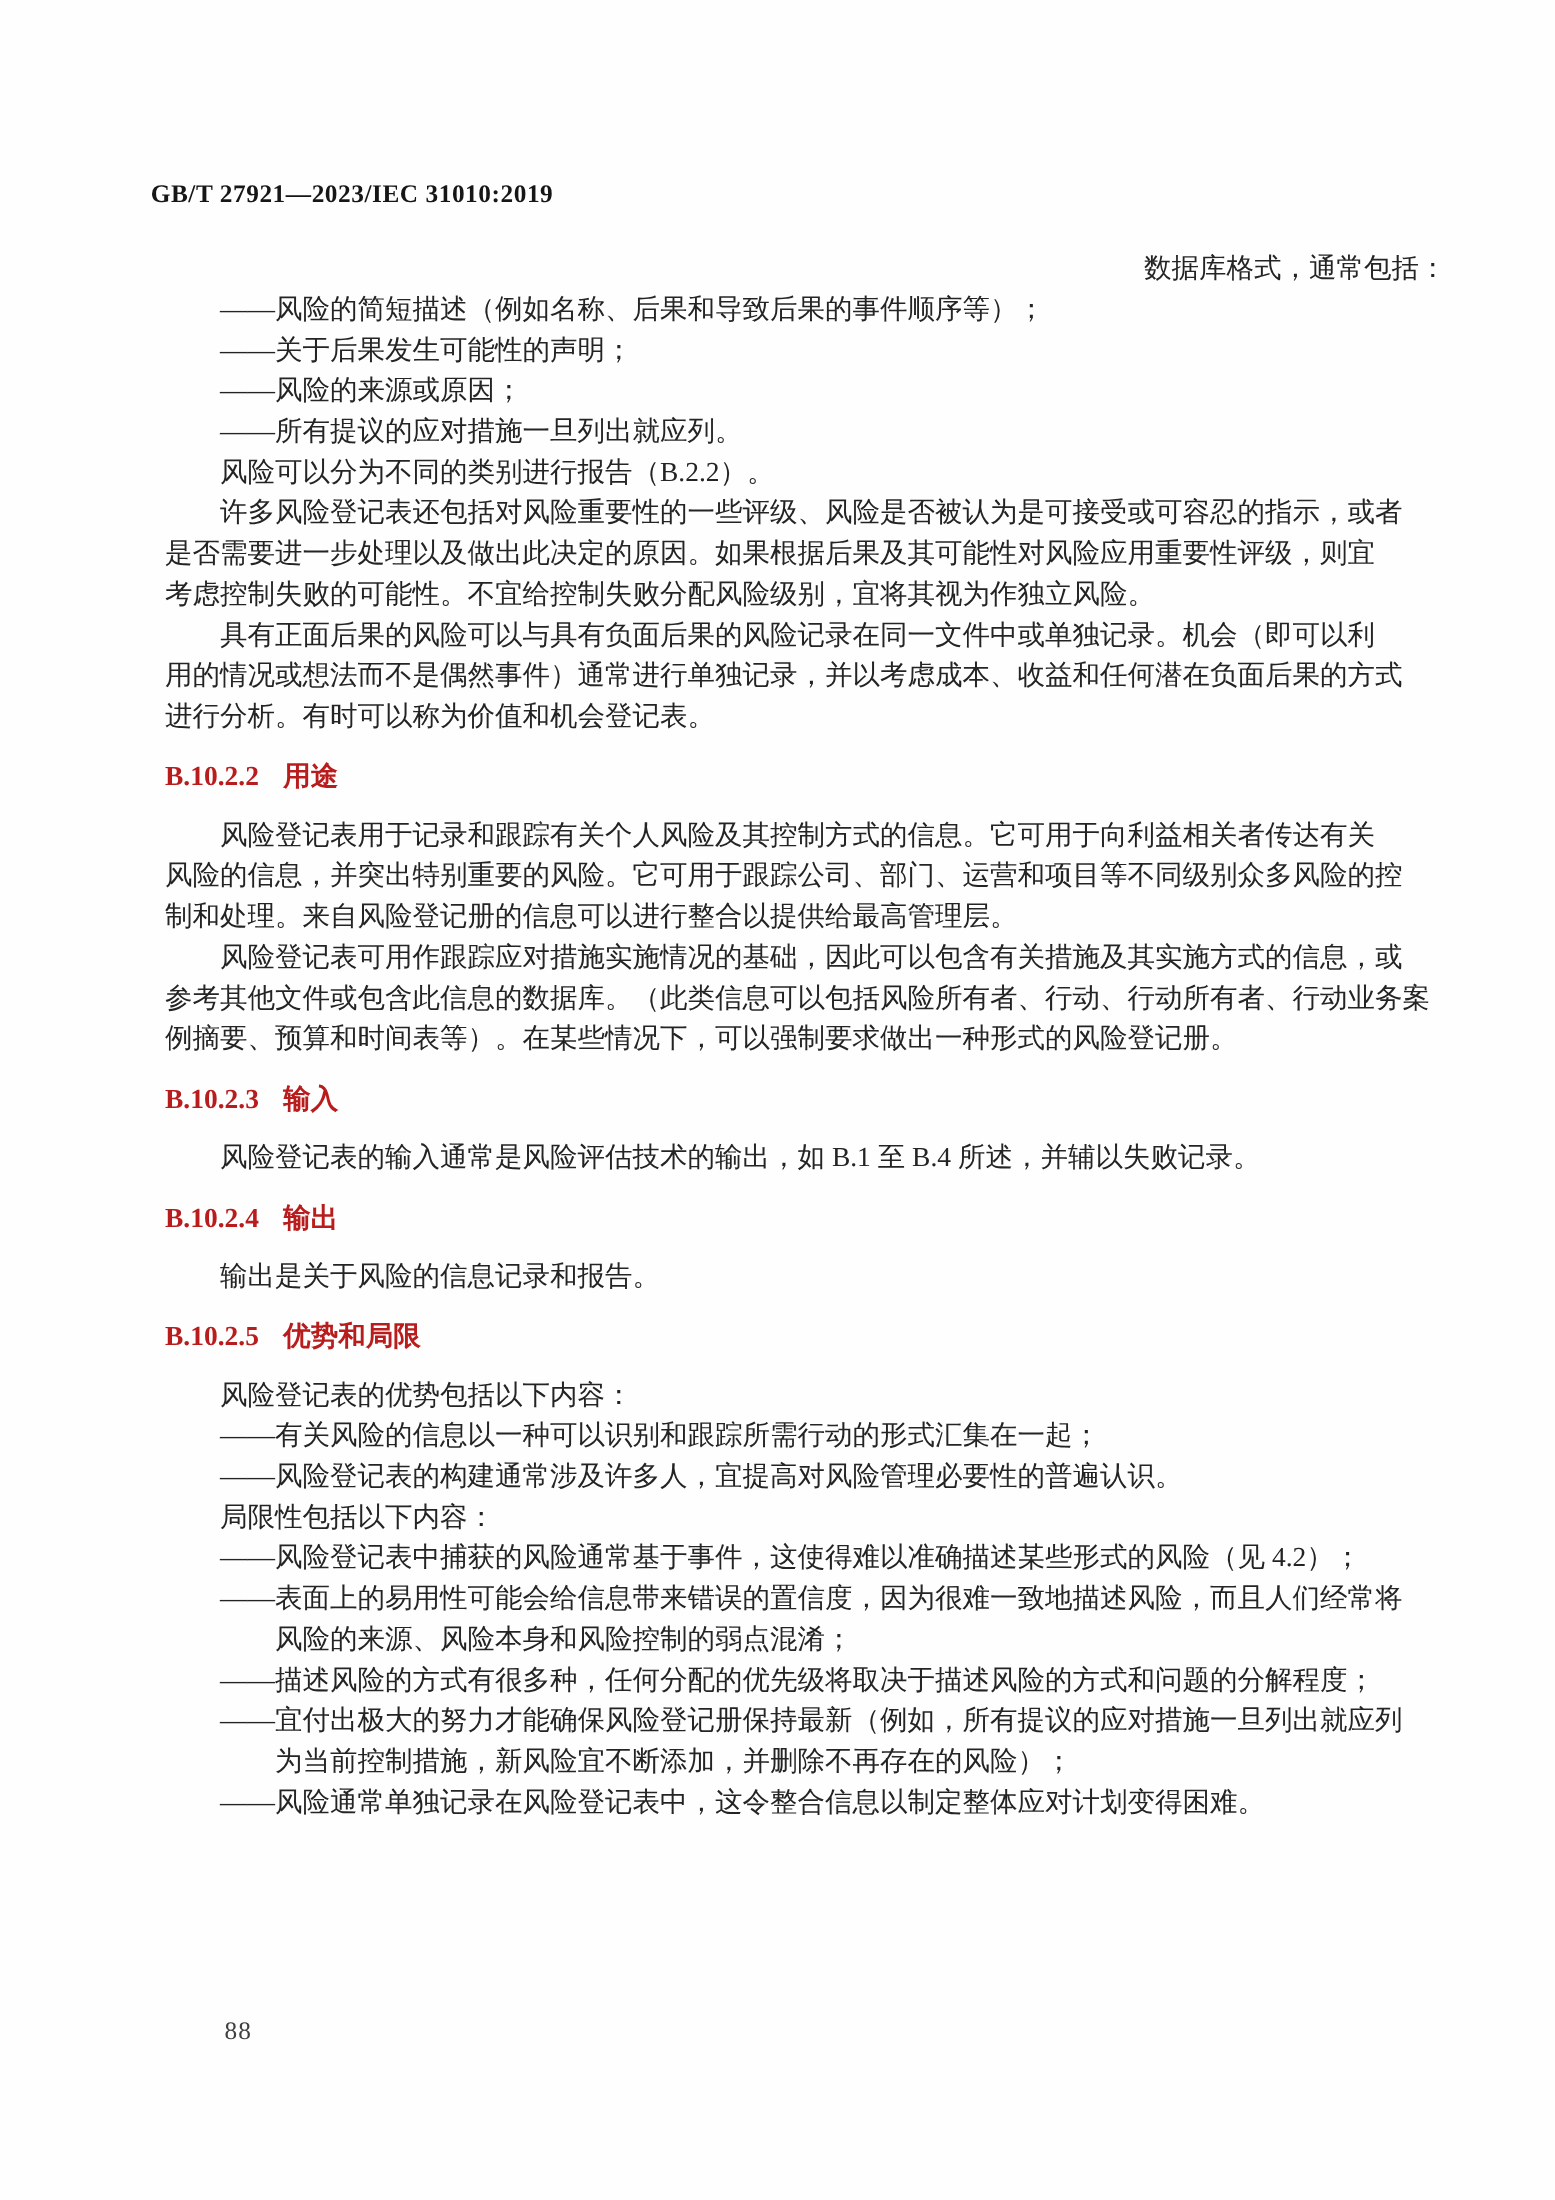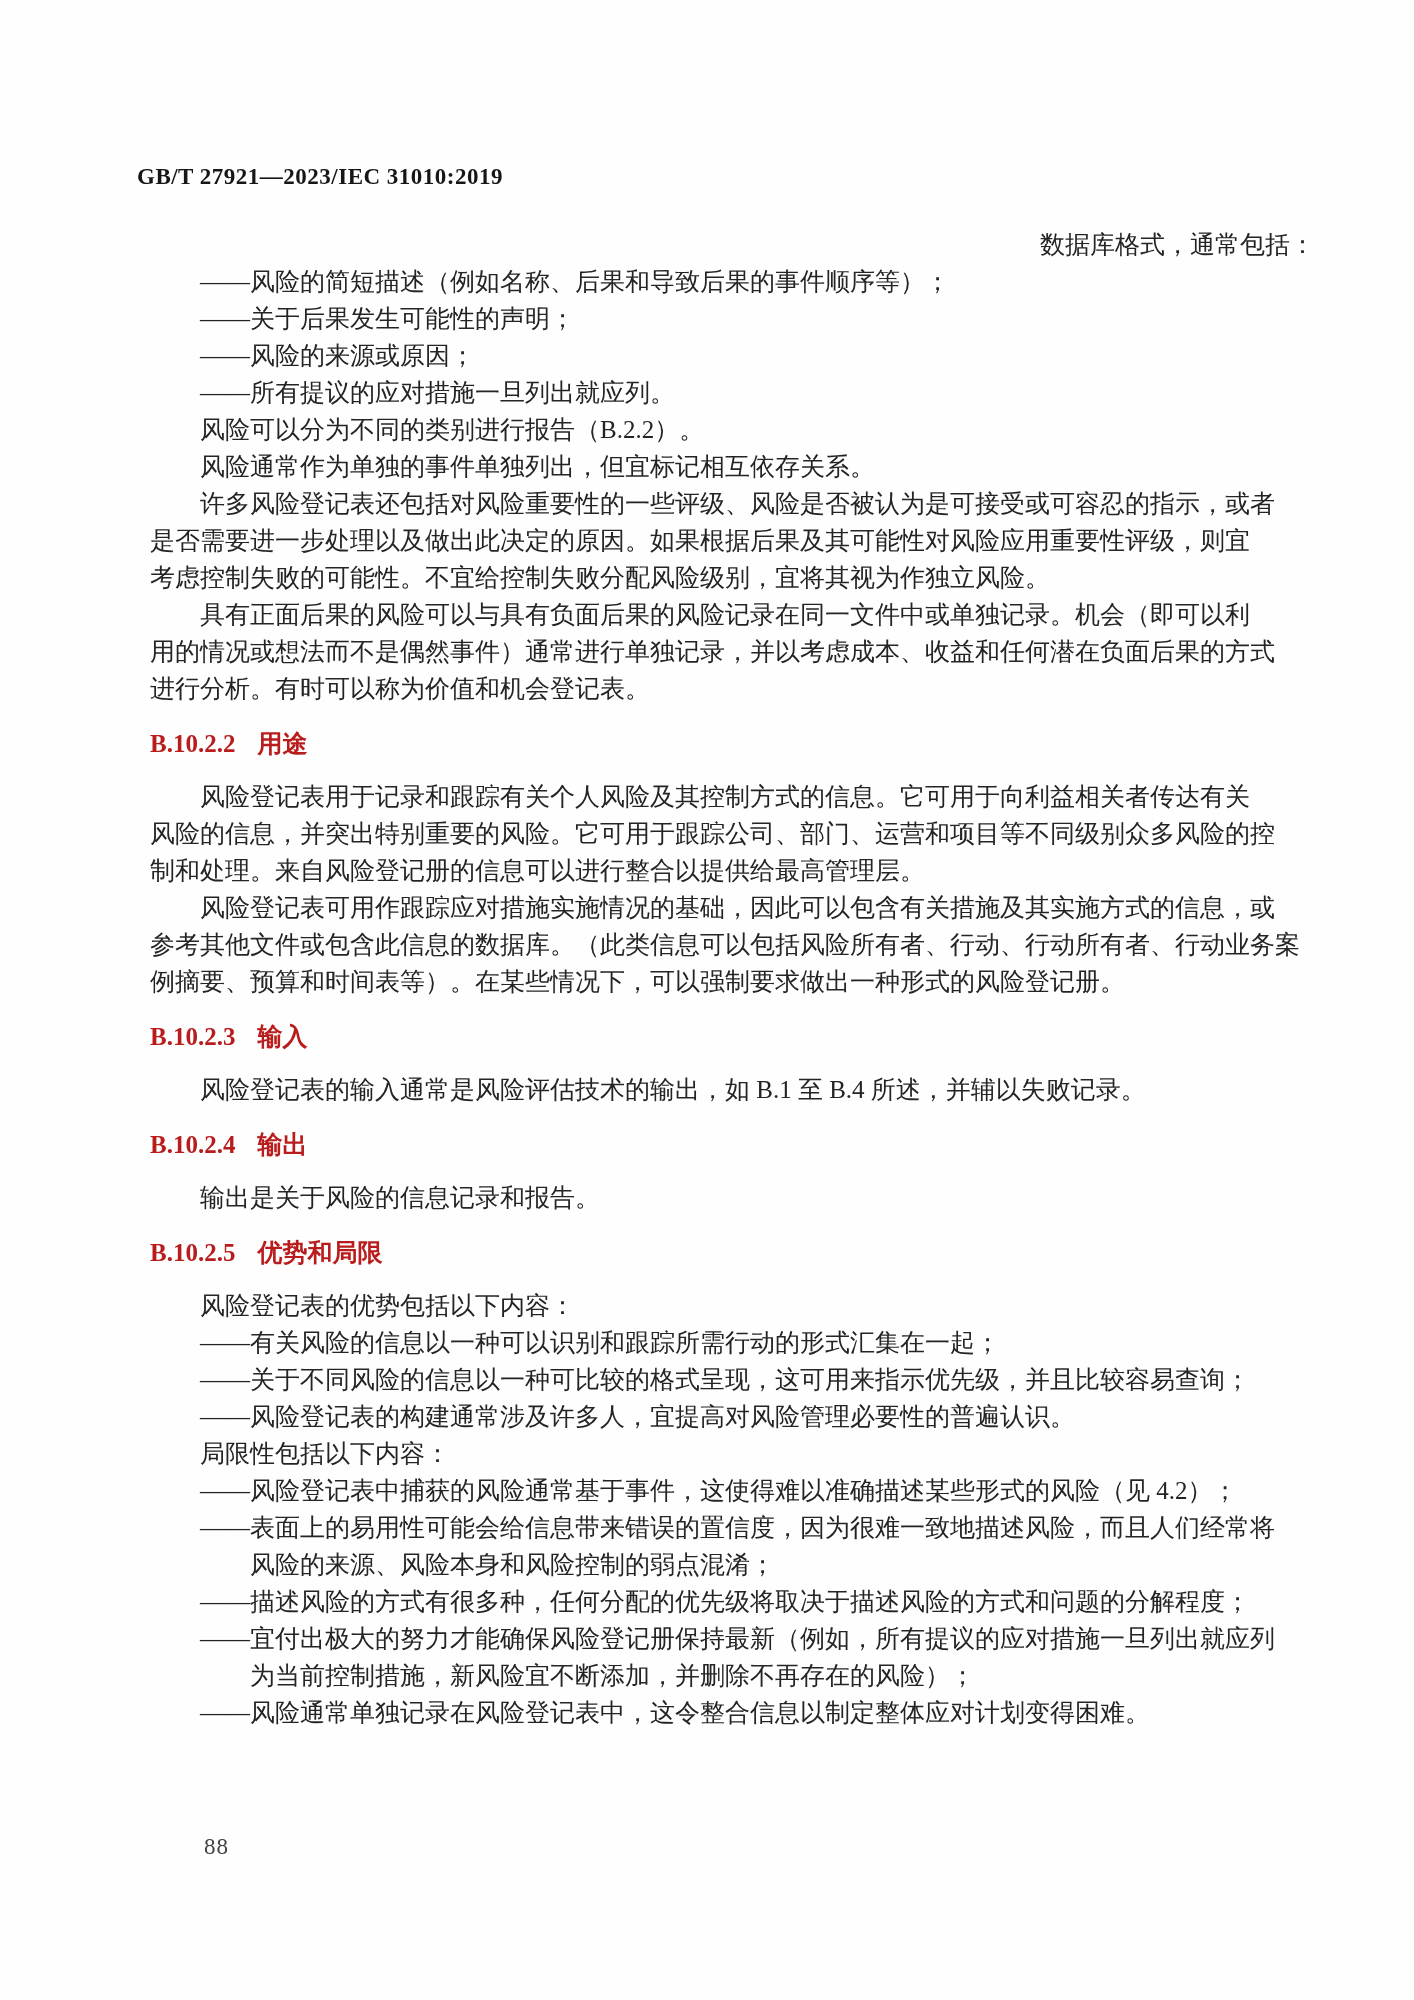--- a/index.html
+++ b/index.html
@@ -77,21 +77,20 @@
   <div class="content">
 
     <p class="p-flush">数据库格式，通常包括：</p>
 
     <p class="dash-item">——风险的简短描述（例如名称、后果和导致后果的事件顺序等）；</p>
     <p class="dash-item">——关于后果发生可能性的声明；</p>
     <p class="dash-item">——风险的来源或原因；</p>
     <p class="dash-item">——所有提议的应对措施一旦列出就应列。</p>
 
     <p class="p-indent">风险可以分为不同的类别进行报告（B.2.2）。</p>
-    <p class="p-indent">风险通常作为单独的事件单独列出，但宜标记相互依存关系。</p>
     <p class="p-indent">许多风险登记表还包括对风险重要性的一些评级、风险是否被认为是可接受或可容忍的指示，或者
 是否需要进一步处理以及做出此决定的原因。如果根据后果及其可能性对风险应用重要性评级，则宜
 考虑控制失败的可能性。不宜给控制失败分配风险级别，宜将其视为作独立风险。</p>
     <p class="p-indent">具有正面后果的风险可以与具有负面后果的风险记录在同一文件中或单独记录。机会（即可以利
 用的情况或想法而不是偶然事件）通常进行单独记录，并以考虑成本、收益和任何潜在负面后果的方式
 进行分析。有时可以称为价值和机会登记表。</p>
 
     <h3 class="sec-heading">
       <span class="sec-num">B.10.2.2</span><span class="sec-title">用途</span>
     </h3>
@@ -110,21 +109,20 @@
     <h3 class="sec-heading">
       <span class="sec-num">B.10.2.4</span><span class="sec-title">输出</span>
     </h3>
     <p class="p-indent">输出是关于风险的信息记录和报告。</p>
 
     <h3 class="sec-heading">
       <span class="sec-num">B.10.2.5</span><span class="sec-title">优势和局限</span>
     </h3>
     <p class="p-indent">风险登记表的优势包括以下内容：</p>
     <p class="dash-item">——有关风险的信息以一种可以识别和跟踪所需行动的形式汇集在一起；</p>
-    <p class="dash-item">——关于不同风险的信息以一种可比较的格式呈现，这可用来指示优先级，并且比较容易查询；</p>
     <p class="dash-item">——风险登记表的构建通常涉及许多人，宜提高对风险管理必要性的普遍认识。</p>
     <p class="p-indent">局限性包括以下内容：</p>
     <p class="dash-item">——风险登记表中捕获的风险通常基于事件，这使得难以准确描述某些形式的风险（见 4.2）；</p>
     <p class="dash-item">——表面上的易用性可能会给信息带来错误的置信度，因为很难一致地描述风险，而且人们经常将
 风险的来源、风险本身和风险控制的弱点混淆；</p>
     <p class="dash-item">——描述风险的方式有很多种，任何分配的优先级将取决于描述风险的方式和问题的分解程度；</p>
     <p class="dash-item">——宜付出极大的努力才能确保风险登记册保持最新（例如，所有提议的应对措施一旦列出就应列
 为当前控制措施，新风险宜不断添加，并删除不再存在的风险）；</p>
     <p class="dash-item">——风险通常单独记录在风险登记表中，这令整合信息以制定整体应对计划变得困难。</p>
 

